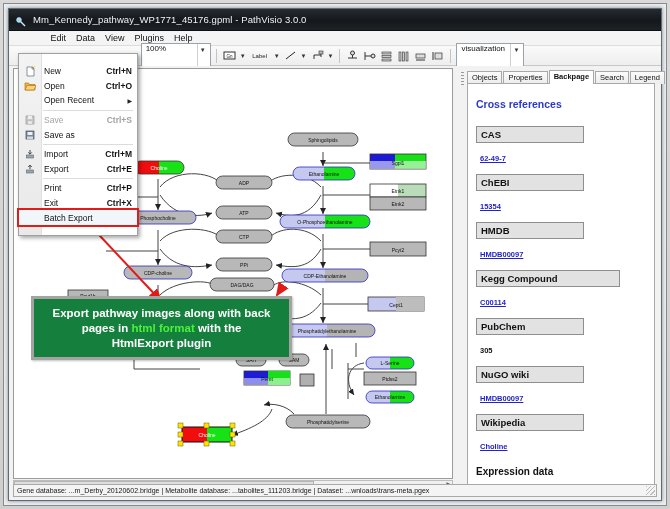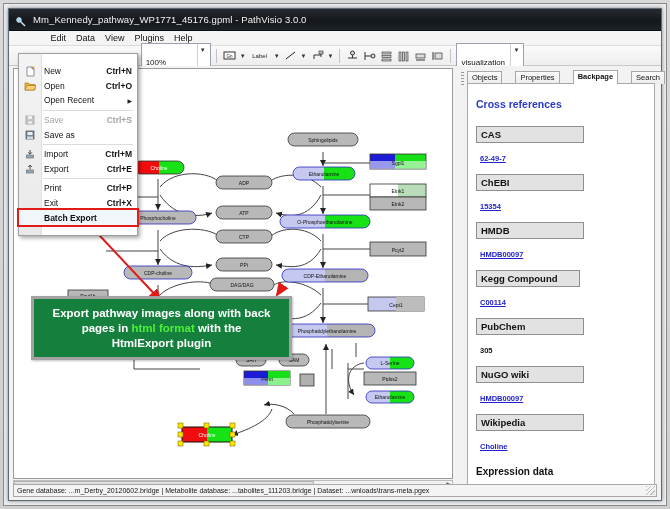--- a/index.html
+++ b/index.html
@@ -34,21 +34,21 @@
   .menubar .mi.active{background:#cfe3f7;border:1px solid #7aa7d2;padding:0 8px;margin-top:40px;}
 
   
   .toolbar{position:absolute;left:0;top:37px;width:100%;height:20px;
     background:linear-gradient(180deg,#fafafa,#eeeeee);
     border-bottom:1px solid #c8c8c8;display:flex;align-items:center;
     padding-left:3px;box-sizing:border-box;gap:2px;}
   .tsep{width:1px;height:14px;background:#c4c4c4;margin:0 3px;}
   .tlbl{font-size:8px;color:#222;margin-right:2px;}
   .combo{height:25px;border:1px solid #9aa3ab;background:#fff;display:flex;
-    align-items:flex-end;font-size:8px;color:#111;padding:0 2px;box-sizing:border-box;}
+    align-items:flex-start;font-size:8px;color:#111;padding:0 2px;box-sizing:border-box;}
   .combo .cv{flex:1;padding-left:2px;white-space:nowrap;overflow:hidden;}
   .combo .arw{width:10px;text-align:center;font-size:6px;color:#333;
     border-left:1px solid #cfcfcf;height:100%;line-height:13px;}
   .tbtn{width:15px;height:15px;display:flex;align-items:center;justify-content:center;}
   .tbtn svg{display:block;}
   .dcar{font-size:6px;color:#333;margin:0 1px;}
 
   
   .main{position:absolute;left:0;top:57px;right:0;bottom:19px;background:#f2f2f2;}
 
@@ -62,21 +62,21 @@
   .hsb .thumb{position:absolute;left:0;top:0;width:300px;height:100%;
     background:linear-gradient(180deg,#e3e3e3,#cdcdcd);border:1px solid #b4b4b4;box-sizing:border-box;}
   .hsb .hend{position:absolute;right:1px;top:0;font-size:6px;color:#555;line-height:7px;}
 
   
   .side{position:absolute;left:450px;top:2px;width:197px;height:421px;
     background:#f2f2f2;}
   .sidegrip{position:absolute;left:0;top:0;width:7px;height:100%;}
   .sidegrip .dots{position:absolute;left:2px;top:4px;width:3px;height:14px;
     background:repeating-linear-gradient(180deg,#9a9a9a 0 1px,transparent 1px 3px);}
-  .tabs{position:absolute;left:8px;top:2px;right:0;height:14px;display:flex;align-items:flex-end;gap:12px;}
+  .tabs{position:absolute;left:8px;top:2px;right:0;height:14px;display:flex;align-items:flex-end;}
   .tab{font-size:7.5px;color:#111;padding:1px 4px 1px;border:1px solid #a8a8a8;
     border-bottom:none;background:linear-gradient(180deg,#fbfbfb,#ececec);
     margin-right:1px;white-space:nowrap;line-height:10px;}
   .tab.sel{background:#ffffff;font-weight:bold;padding-bottom:2px;position:relative;z-index:2;}
   .panelbody{position:absolute;left:8px;top:15px;right:1px;bottom:2px;
     background:#ffffff;border:1px solid #a8a8a8;box-sizing:border-box;overflow:hidden;}
   .panelinner{padding:8px 8px 0 8px;}
   .xref-title{color:#2a39c8;font-weight:bold;font-size:10.5px;margin:6px 0 16px 0;}
   .xhdr{border:1px solid #8f8f8f;background:#e2e2e2;font-weight:bold;font-size:9.5px;
     color:#111;padding:2px 4px;width:108px;box-sizing:border-box;margin-bottom:4px;}
@@ -100,21 +100,21 @@
     background:linear-gradient(180deg,#f3f3f3,#e9e9e9);border-right:1px solid #e0e0e0;}
   .fmi{position:relative;display:flex;align-items:center;height:14.6px;
     font-size:8.5px;color:#111;z-index:2;}
   .fmi .ic{width:22px;height:14px;display:flex;align-items:center;justify-content:center;}
   .fmi .lb{flex:1;padding-left:3px;white-space:nowrap;}
   .fmi .ac{padding-right:5px;color:#111;font-size:8.5px;font-weight:bold;}
   .fmi .sub{padding-right:5px;font-size:6px;color:#222;}
   .fmi.dis .lb,.fmi.dis .ac{color:#a3a3a3;}
   .fmsep{height:1px;background:#dcdcdc;margin:2px 4px 2px 24px;position:relative;z-index:2;}
   .fmi.hl{outline:2px solid #e01b18;background:#f1f6fb;}
-  .fmi.hl .lb{padding-left:3px;font-weight:bold;}
+  .fmi.hl .lb{padding-left:3px;}
 
   
   .callout{position:absolute;left:22px;top:287px;width:255px;height:58px;
     background:#15803d;border:3px solid #a3a3a3;z-index:40;
     display:flex;flex-direction:column;align-items:center;justify-content:center;
     box-shadow:1px 1px 2px rgba(0,0,0,.25);}
   .callout .ln{color:#ffffff;font-weight:bold;font-size:11.5px;line-height:15px;
     text-align:center;white-space:nowrap;}
   .callout .hl{color:#4cf03a;}
 
@@ -486,21 +486,21 @@
 
             <div class="xhdr">CAS</div>
             <a class="xval">62-49-7</a>
 
             <div class="xhdr">ChEBI</div>
             <a class="xval">15354</a>
 
             <div class="xhdr">HMDB</div>
             <a class="xval">HMDB00097</a>
 
-            <div class="xhdr" style="width:104px">Kegg Compound</div>
+            <div class="xhdr" style="width:144px">Kegg Compound</div>
             <a class="xval">C00114</a>
 
             <div class="xhdr">PubChem</div>
             <span class="xval plain">305</span>
 
             <div class="xhdr">NuGO wiki</div>
             <a class="xval">HMDB00097</a>
 
             <div class="xhdr">Wikipedia</div>
             <a class="xval">Choline</a>

